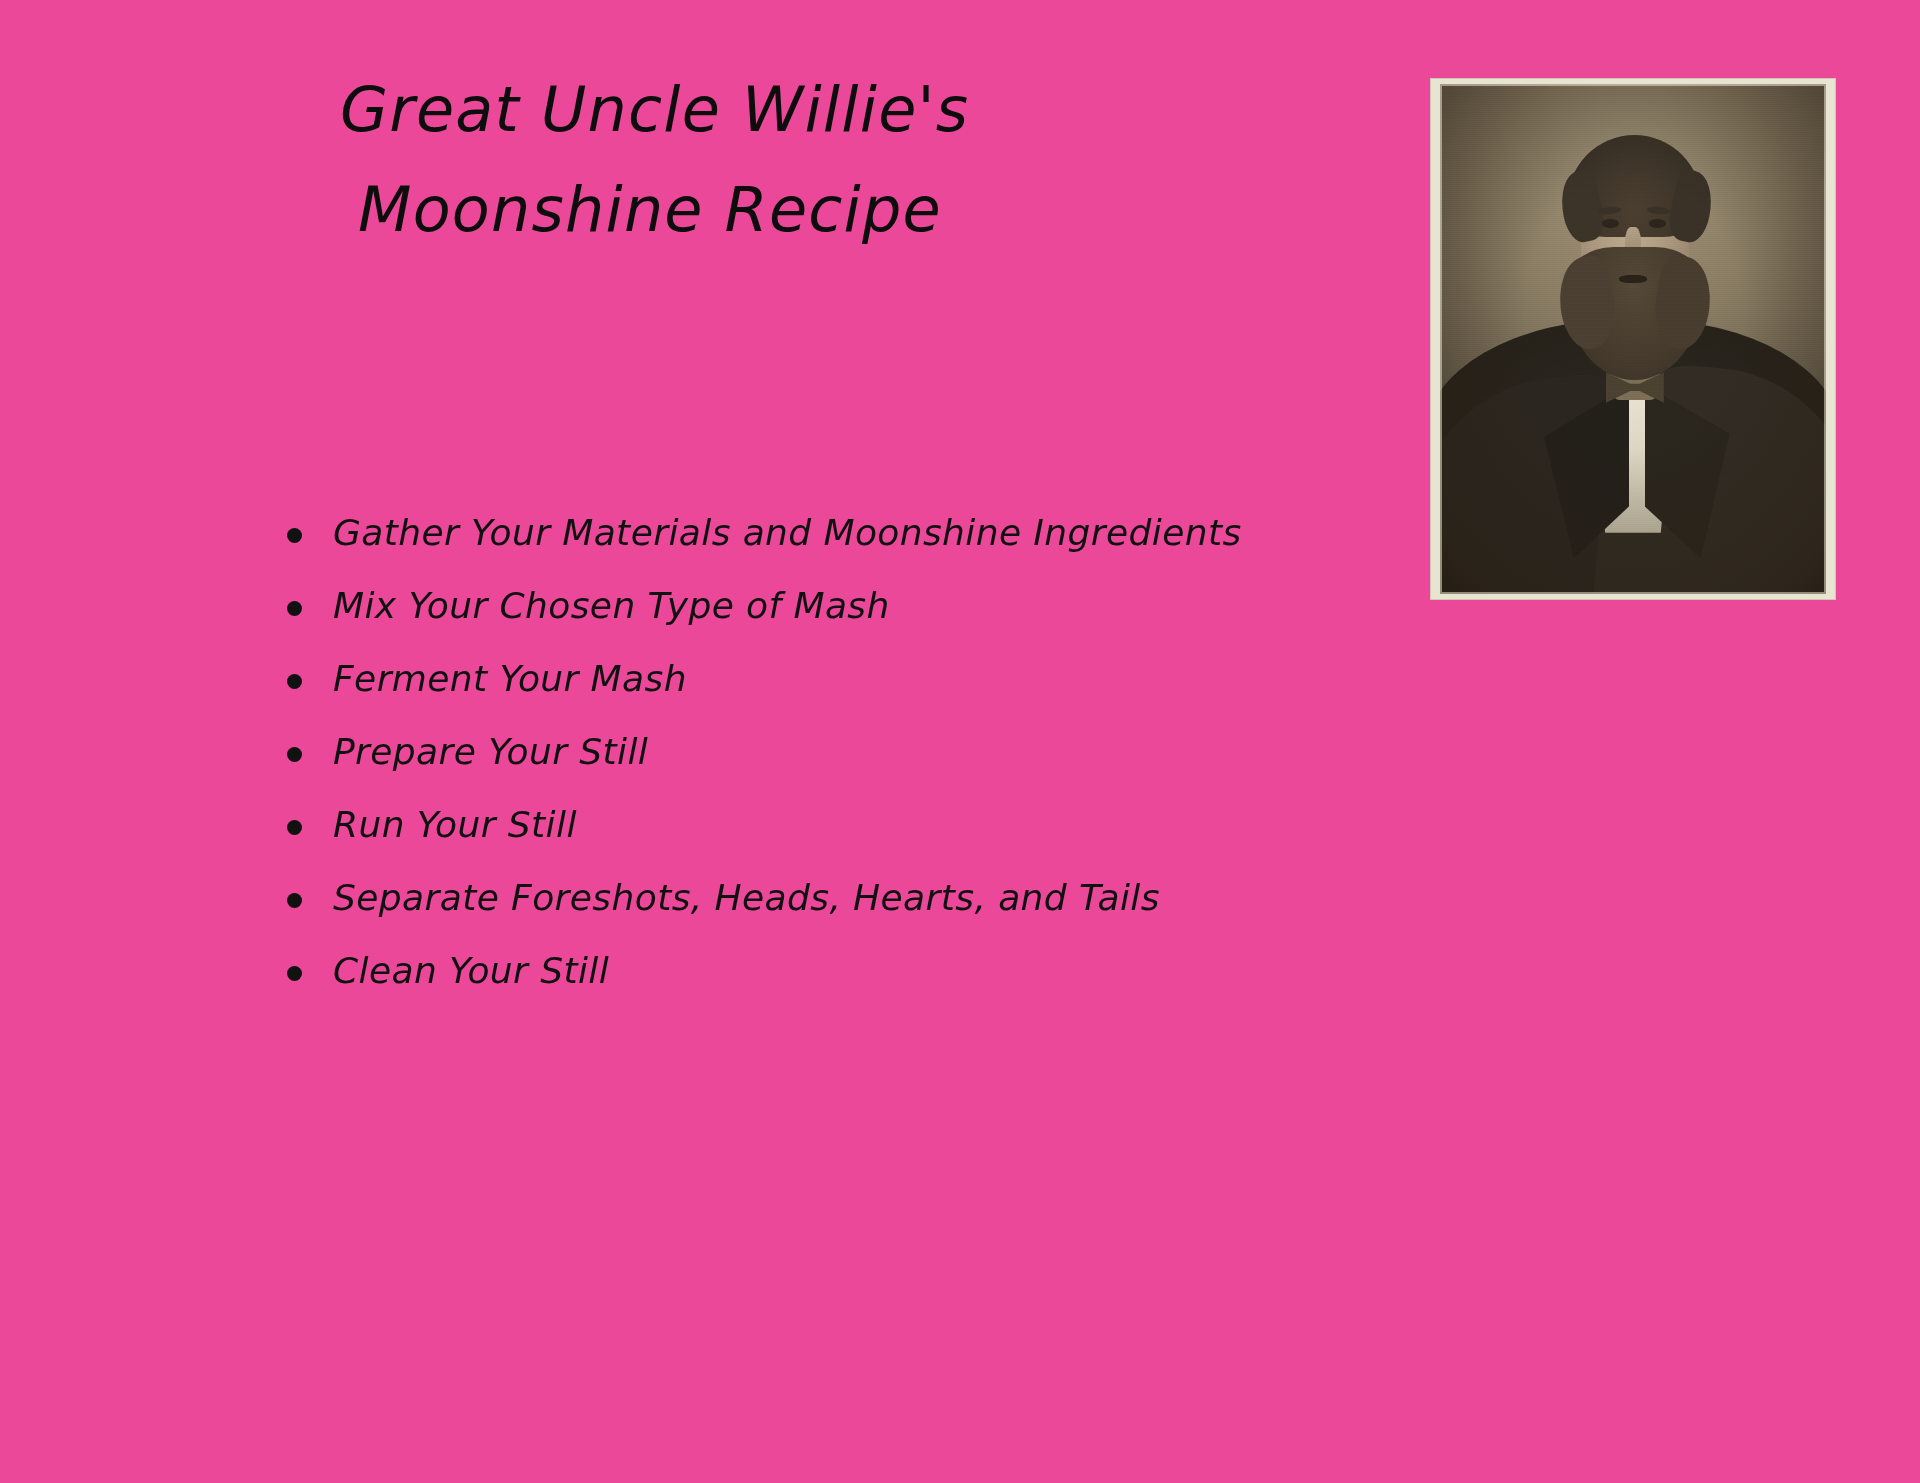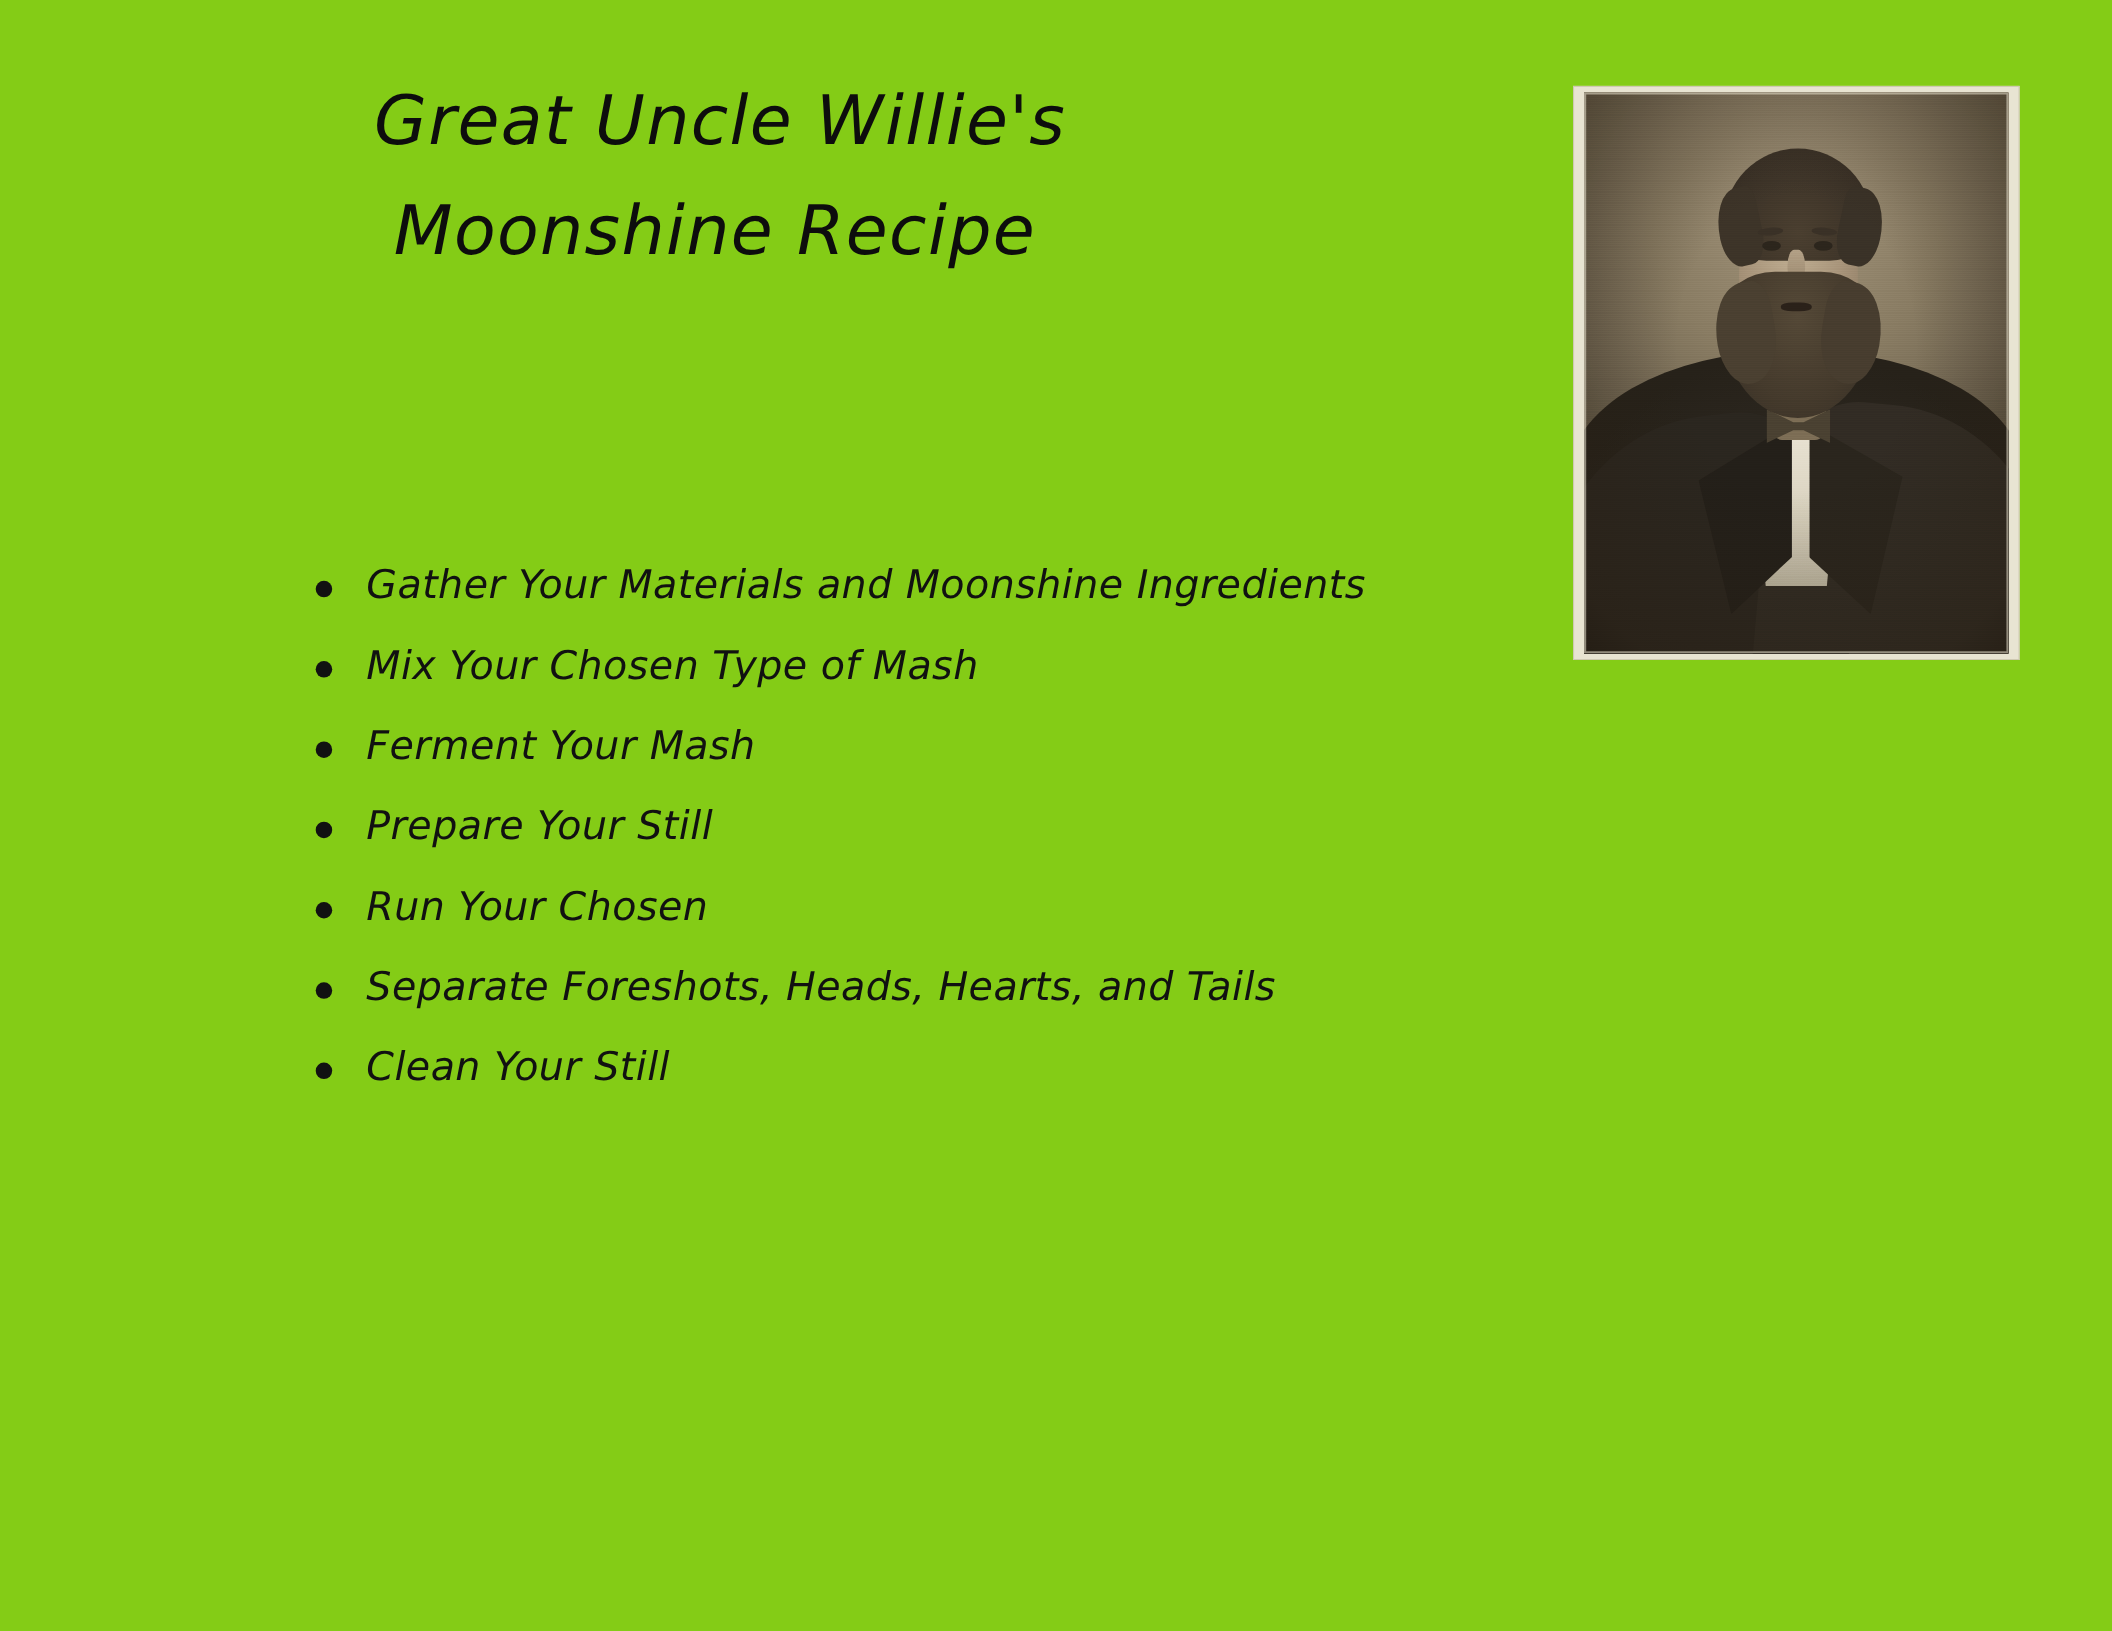--- a/index.html
+++ b/index.html
@@ -10,21 +10,21 @@
   body {
     width: 1920px;
     height: 1483px;
     position: relative;
     font-family: "DejaVu Sans", sans-serif;
     overflow: hidden;
   }
   .slide {
     position: absolute;
     inset: 0;
-    background: #84cc16;
+    background: #ec4899;
   }
 
   
   .title-block {
     position: absolute;
     left: 340px;
     top: 60px;
     width: 820px;
   }
   .title-line {
@@ -321,21 +321,21 @@
     <li class="list-item">
       <span class="dot"></span>
       <span>Ferment Your Mash</span>
     </li>
     <li class="list-item">
       <span class="dot"></span>
       <span>Prepare Your Still</span>
     </li>
     <li class="list-item">
       <span class="dot"></span>
-      <span>Run Your Chosen</span>
+      <span>Run Your Still</span>
     </li>
     <li class="list-item">
       <span class="dot"></span>
       <span>Separate Foreshots, Heads, Hearts, and Tails</span>
     </li>
     <li class="list-item">
       <span class="dot"></span>
       <span>Clean Your Still</span>
     </li>
   </ul>

